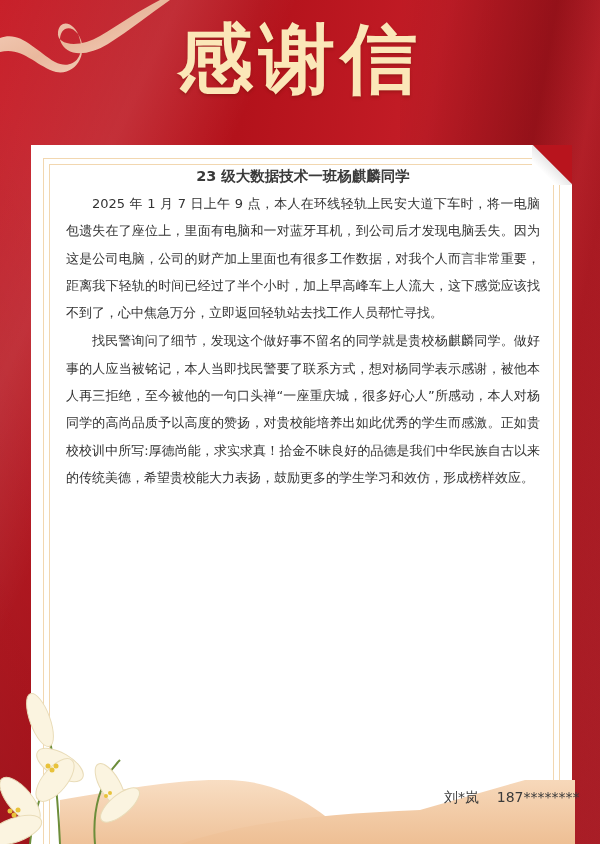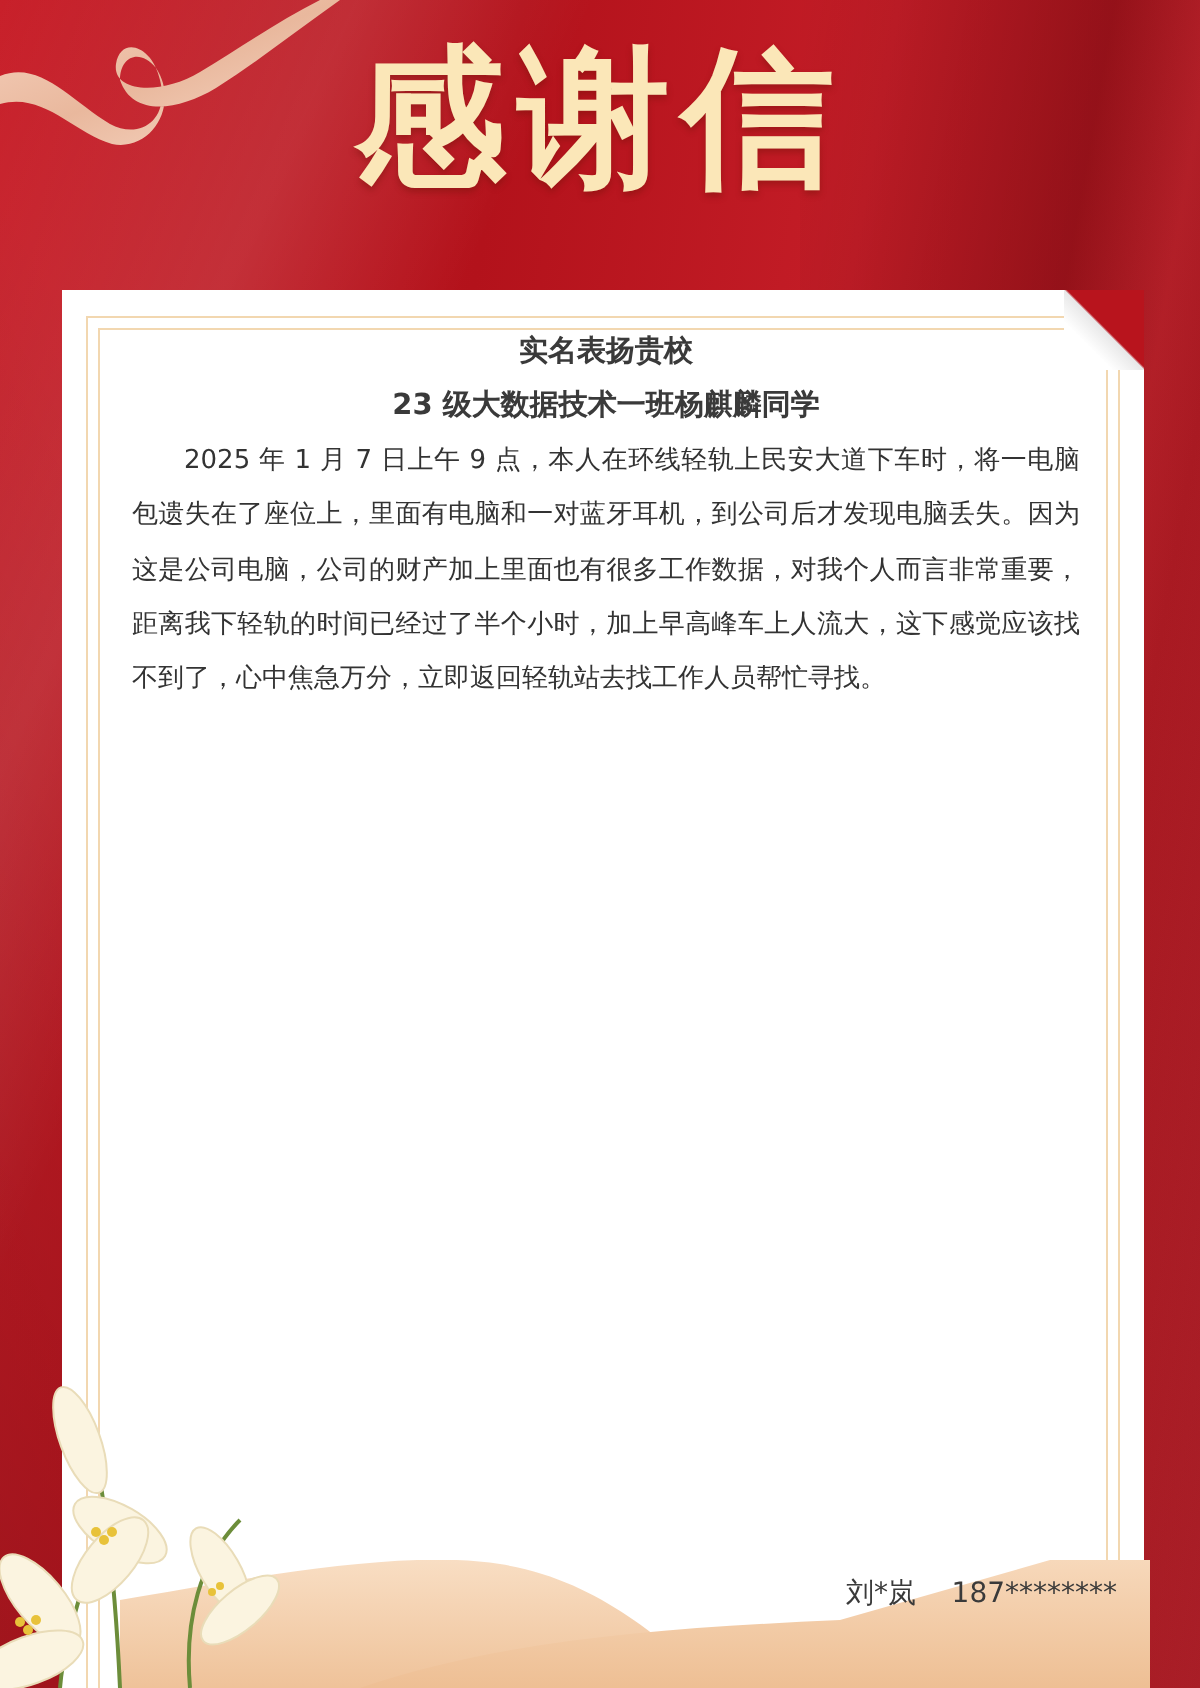--- a/index.html
+++ b/index.html
@@ -94,23 +94,23 @@
 
 <div class="title">感谢信</div>
 <div class="subtitle">拾金不昧品质好  弘扬社会正能量</div>
 
 <div class="paper">
   <div class="frame-outer"></div>
   <div class="frame-inner"></div>
   <div class="paper-curl"></div>
 
   <div class="content">
-    <div class="hdr">实名表扬贵校</div>
     <div class="hdr">23 级大数据技术一班杨麒麟同学</div>
     <p class="para">2025 年 1 月 7 日上午 9 点，本人在环线轻轨上民安大道下车时，将一电脑包遗失在了座位上，里面有电脑和一对蓝牙耳机，到公司后才发现电脑丢失。因为这是公司电脑，公司的财产加上里面也有很多工作数据，对我个人而言非常重要，距离我下轻轨的时间已经过了半个小时，加上早高峰车上人流大，这下感觉应该找不到了，心中焦急万分，立即返回轻轨站去找工作人员帮忙寻找。</p>
+    <p class="para">找民警询问了细节，发现这个做好事不留名的同学就是贵校杨麒麟同学。做好事的人应当被铭记，本人当即找民警要了联系方式，想对杨同学表示感谢，被他本人再三拒绝，至今被他的一句口头禅“一座重庆城，很多好心人”所感动，本人对杨同学的高尚品质予以高度的赞扬，对贵校能培养出如此优秀的学生而感激。正如贵校校训中所写:厚德尚能，求实求真！拾金不昧良好的品德是我们中华民族自古以来的传统美德，希望贵校能大力表扬，鼓励更多的学生学习和效仿，形成榜样效应。</p>
   </div>
 </div>
 
 <svg class="envelope" viewBox="0 0 600 64" preserveAspectRatio="none">
   <defs>
     <linearGradient id="eg" x1="0" y1="0" x2="0" y2="1">
       <stop offset="0" stop-color="#f8dcc0"></stop>
       <stop offset="1" stop-color="#eebf94"></stop>
     </linearGradient>
   </defs>
@@ -139,14 +139,14 @@
       <circle cx="56" cy="86" r="2.5"></circle>
     <circle cx="14" cy="135" r="2.5"></circle>
       <circle cx="18" cy="130" r="2.5"></circle>
       <circle cx="10" cy="131" r="2.5"></circle>
     <circle cx="106" cy="116" r="2"></circle>
       <circle cx="110" cy="113" r="2"></circle>
   </g>
 </svg>
 
 <div class="signature">
-  <div style="white-space:pre;">刘*岚    187********</div>
+  <div style="white-space:pre;margin-left:21px;">刘*岚    187********</div>
 </div>
 
 </body></html>

